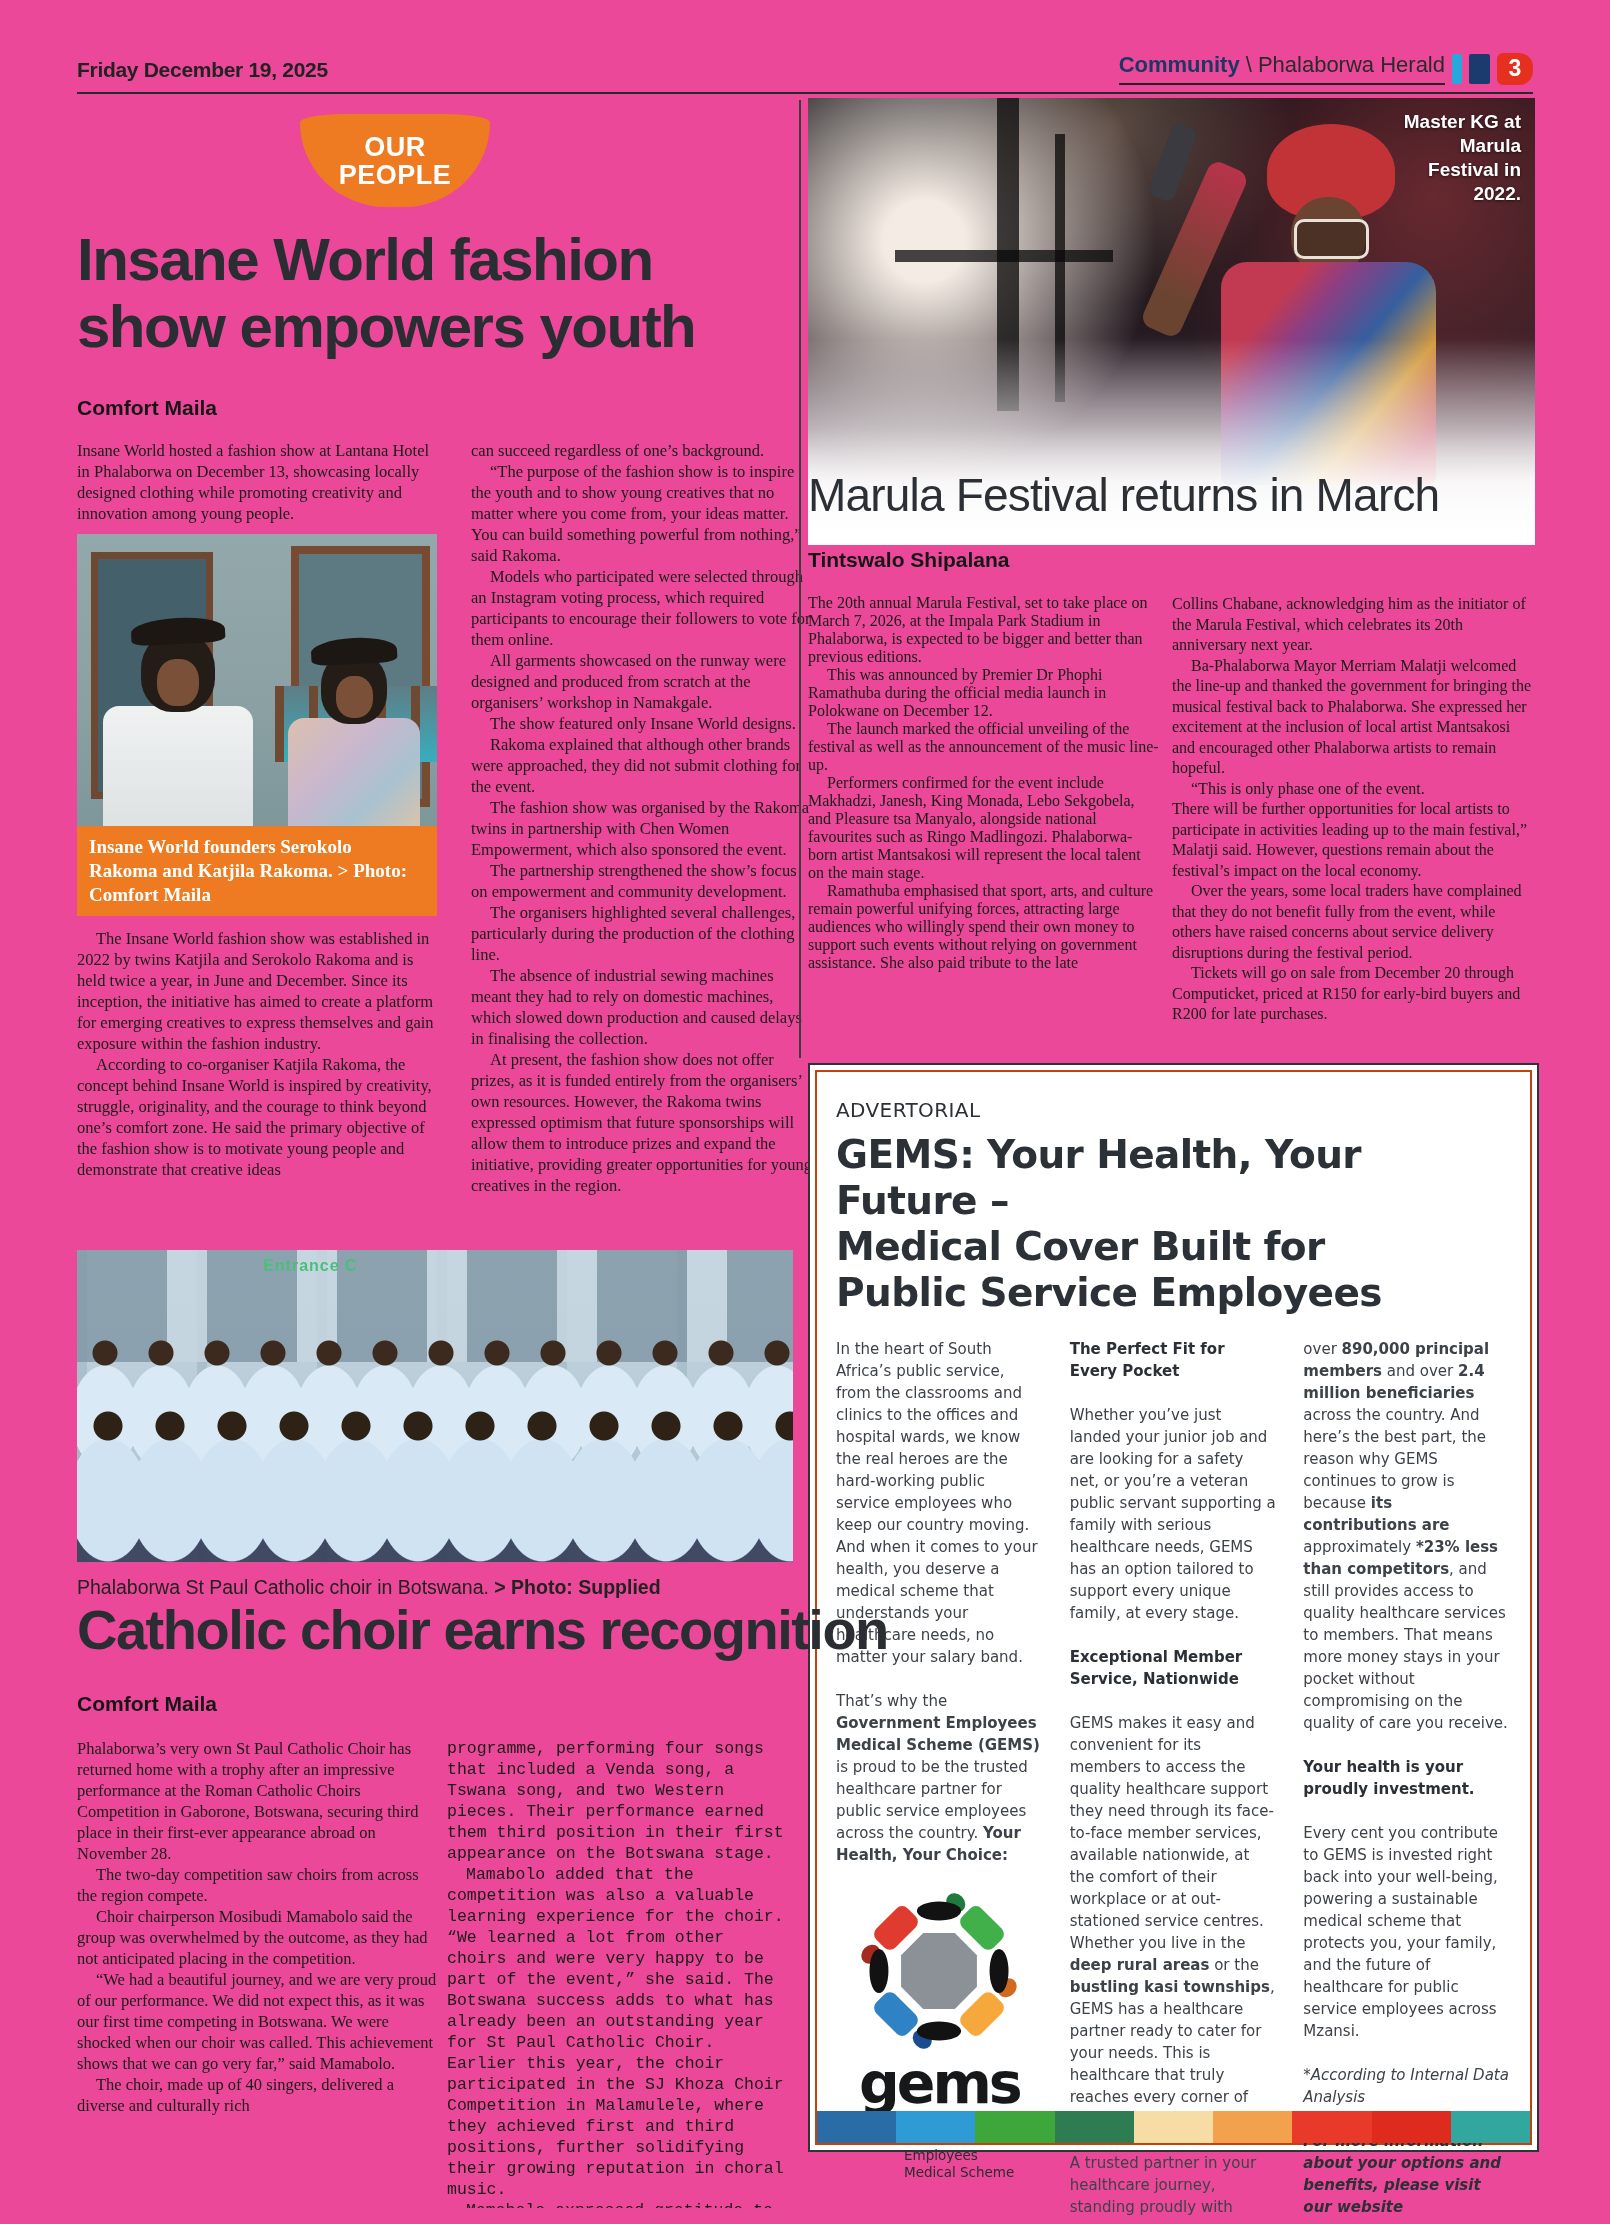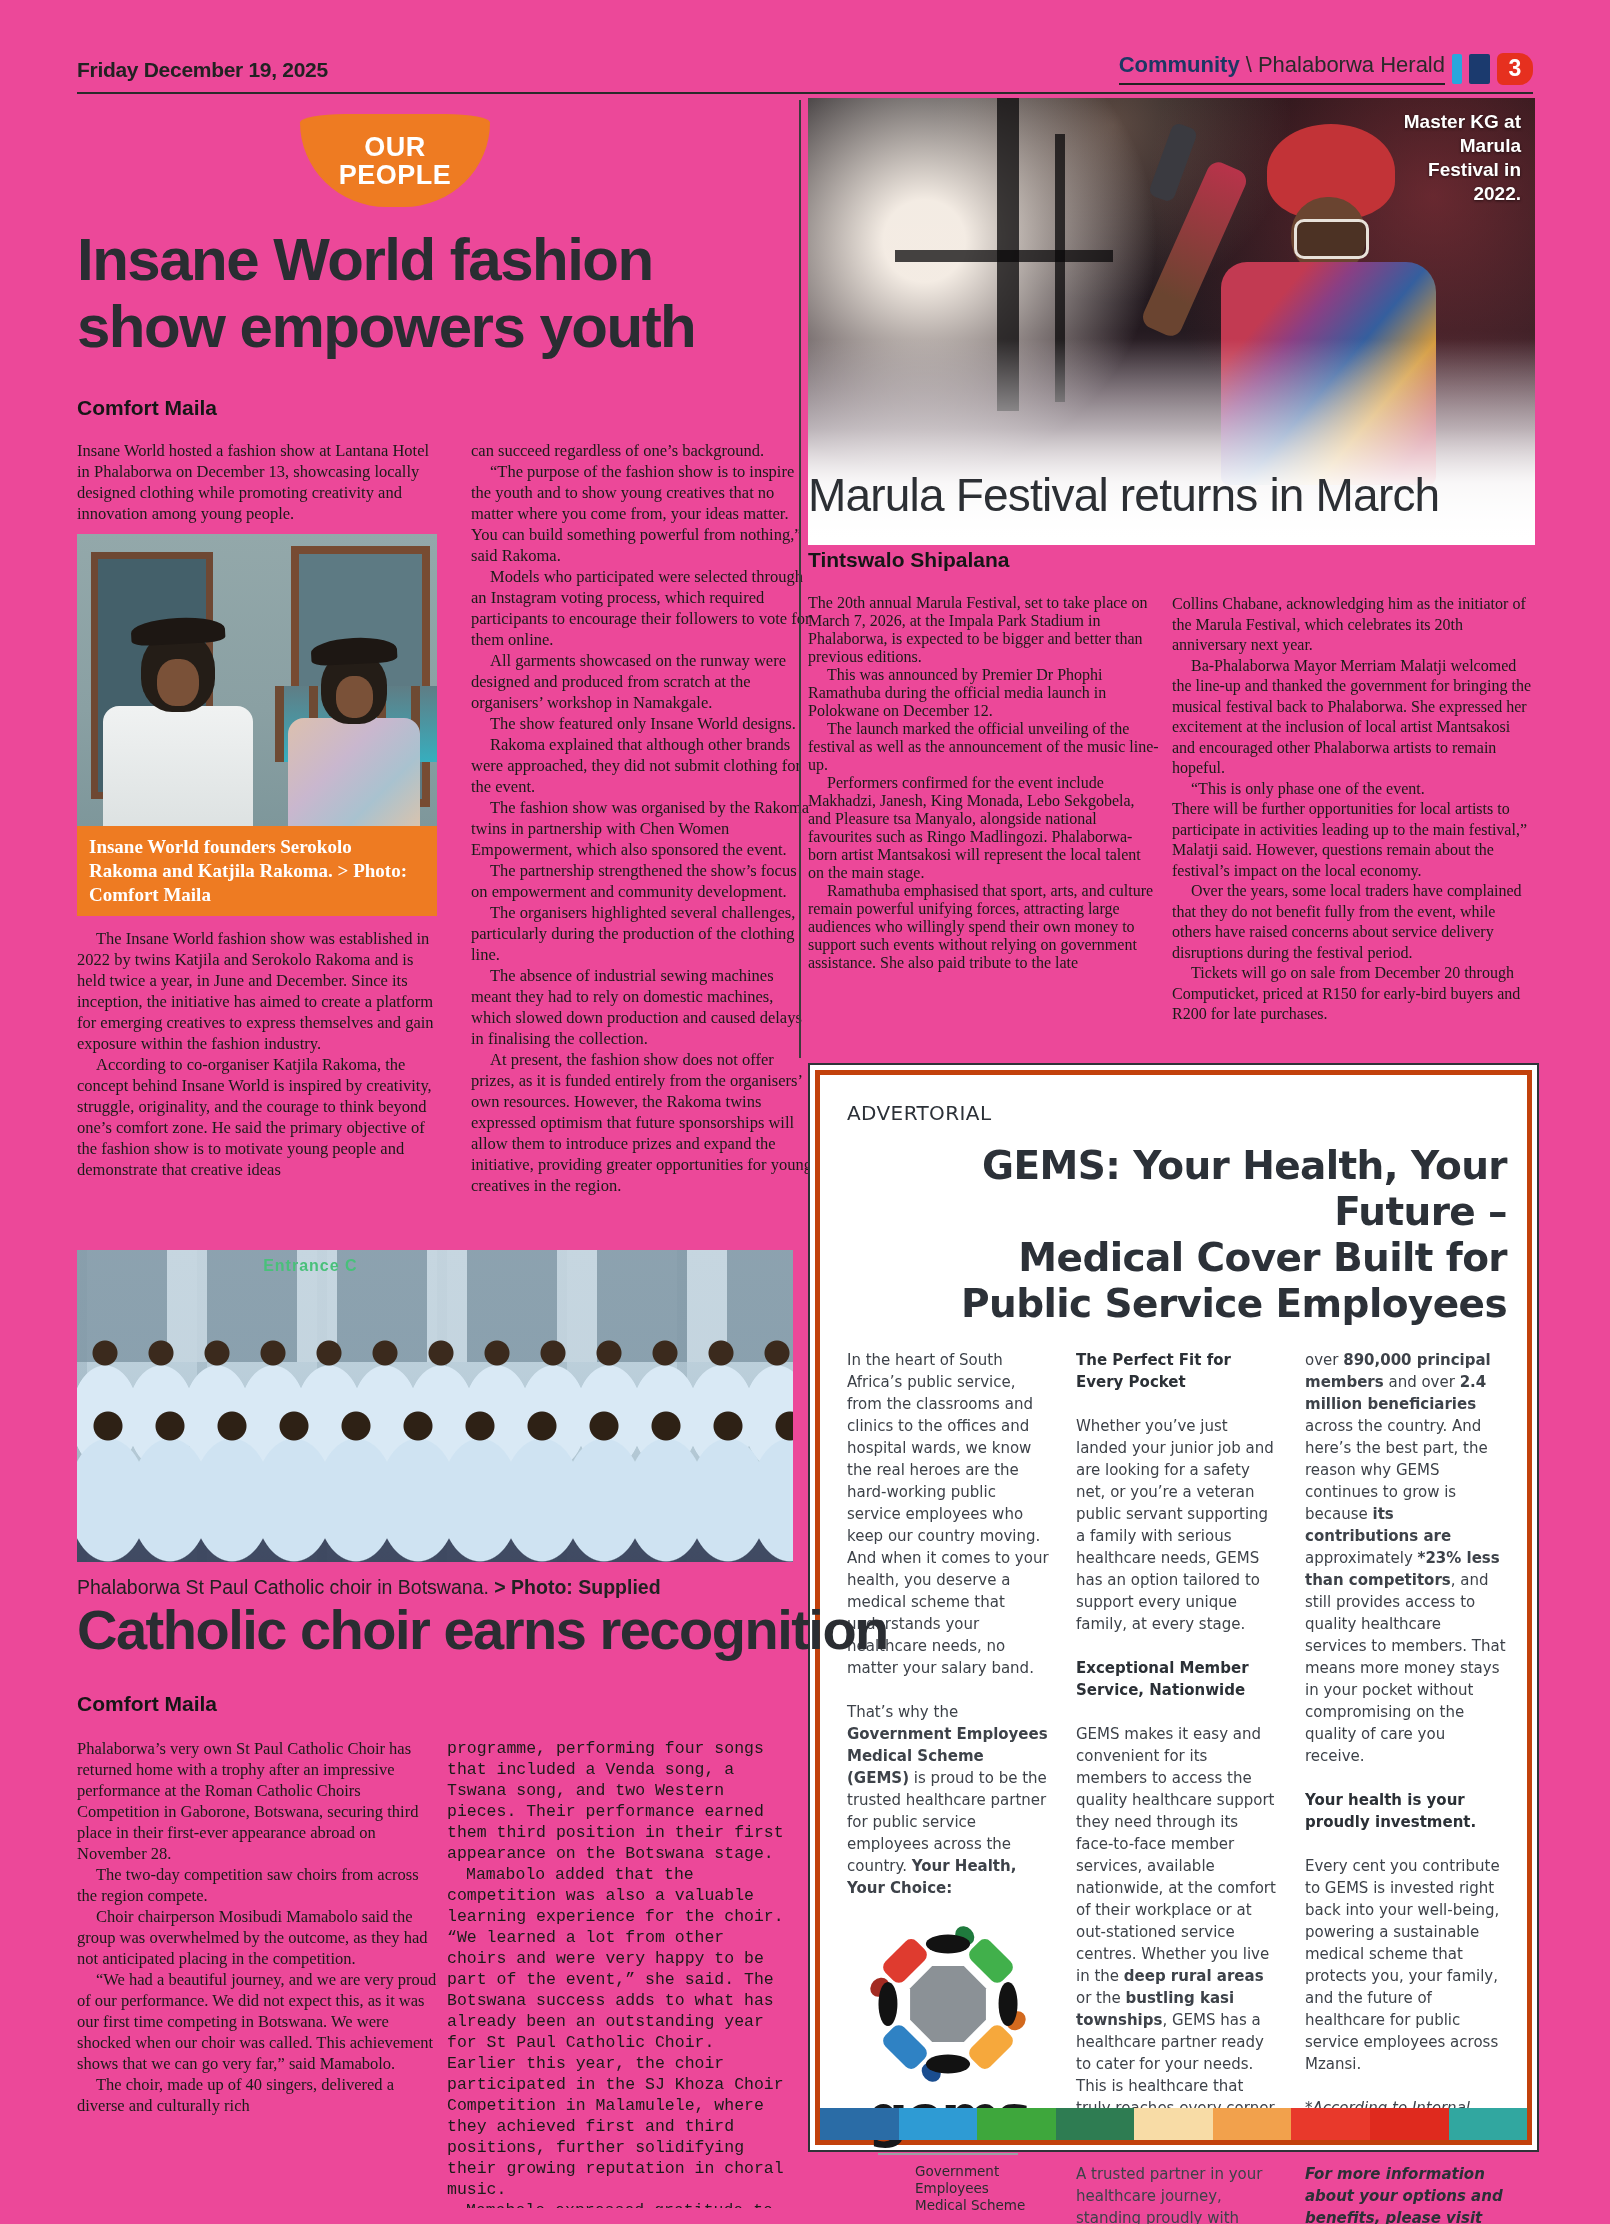--- a/index.html
+++ b/index.html
@@ -77,24 +77,24 @@
   .mk .face{position:absolute;left:36%;top:19%;width:26%;height:18%;background:#6a4430;border-radius:48%;}
   .mk .glasses{position:absolute;left:37%;top:24%;width:24%;height:8%;border:3px solid #e8e2da;border-radius:10px;background:rgba(20,16,14,.35);}
   .mk .jacket{position:absolute;left:12%;top:34%;width:74%;height:52%;border-radius:26px 30px 8px 8px;
        background:linear-gradient(130deg,#c23a52 0 22%,#8a3f84 34%,#355f9e 52%,#d49a3c 70%,#b8334a 88%);}
   .mk .arm{position:absolute;left:-4%;top:10%;width:14%;height:42%;background:linear-gradient(180deg,#b8334a,#6a4430 80%);border-radius:12px;transform:rotate(24deg);}
   .mk .mic{position:absolute;left:-9%;top:2%;width:9%;height:18%;background:#3a3a40;border-radius:8px;transform:rotate(20deg);}
   .ph2-fade{position:absolute;left:0;right:0;bottom:0;height:46%;background:linear-gradient(180deg,rgba(255,255,255,0),rgba(255,255,255,.92) 70%,#fff);}
   .ph2-cap{position:absolute;right:14px;top:12px;width:130px;text-align:right;color:#fff;font-weight:700;font-size:19px;line-height:24px;text-shadow:0 1px 3px rgba(0,0,0,.6);}
   
   .adv{position:absolute;left:808px;top:1063px;width:727px;height:1085px;border:2px solid #2e3338;background:#fff;}
-  .adv-in{position:absolute;inset:5px;border:5px solid #c2410c;padding:26px 20px 40px 27px;box-sizing:border-box;
+  .adv-in{position:absolute;inset:5px;border:2px solid #c2410c;padding:26px 20px 40px 19px;box-sizing:border-box;
           font-family:"DejaVu Sans",sans-serif;color:#3d4249;}
   .adv-label{font-size:20px;letter-spacing:.4px;color:#2c3138;}
-  .adv-title{margin:18px 0 22px 0;font-size:39px;line-height:46px;font-weight:700;color:#2c3138;letter-spacing:-.6px;text-align:right;}
+  .adv-title{margin:10px 0 22px 0;font-size:39px;line-height:46px;font-weight:700;color:#2c3138;letter-spacing:-.6px;}
   .adv-cols{display:flex;gap:27px;}
   .adv-col{width:210px;font-size:15px;line-height:22px;}
   .adv-col p{margin:0 0 22px 0;}
   .adv-h{font-weight:700;color:#2b3036;margin:0;}
   .adv-note{font-style:italic;}
   .adv-promo{font-weight:700;font-style:italic;color:#2b3036;}
   
   .gems{margin-top:26px;}
   .gems svg{display:block;margin:0 auto;}
   .gems-word{font-weight:700;font-size:57px;letter-spacing:-3px;color:#17181a;text-align:center;line-height:58px;margin-top:4px;}

